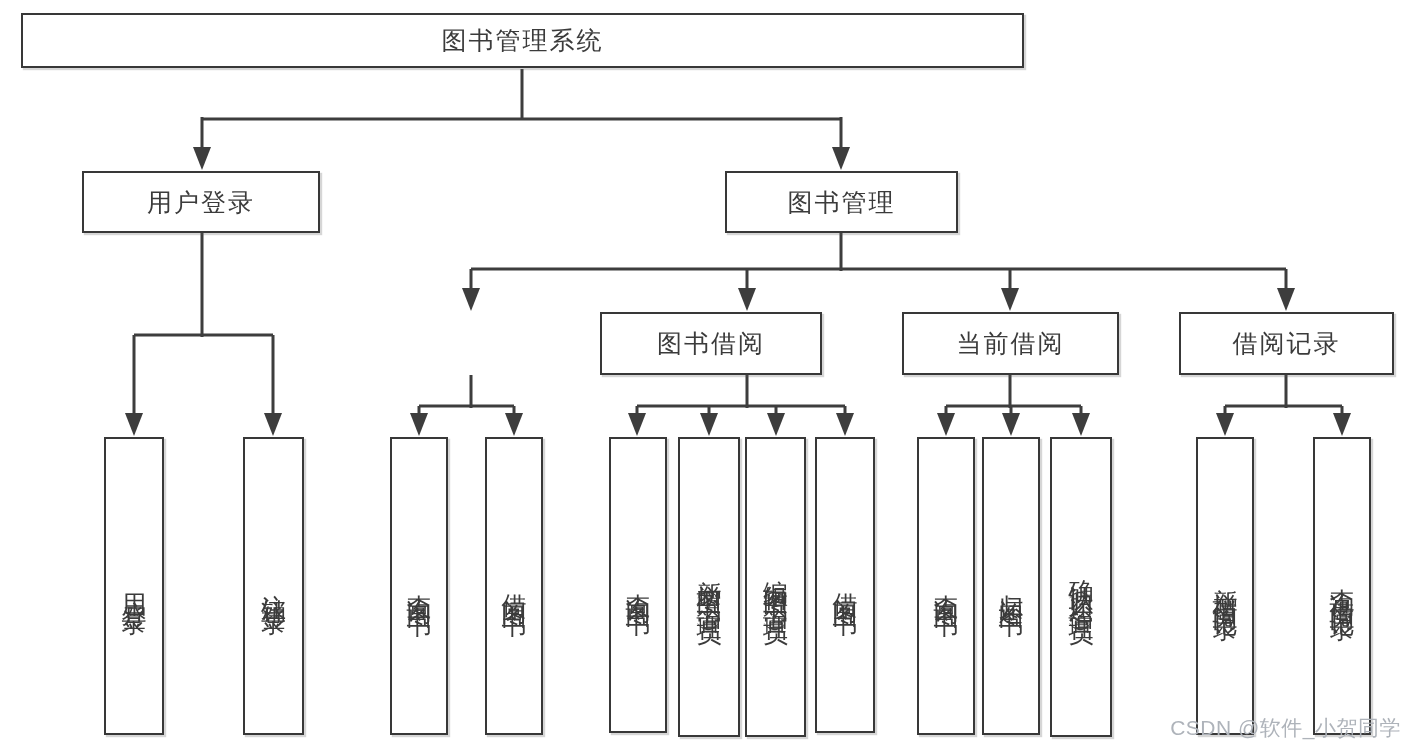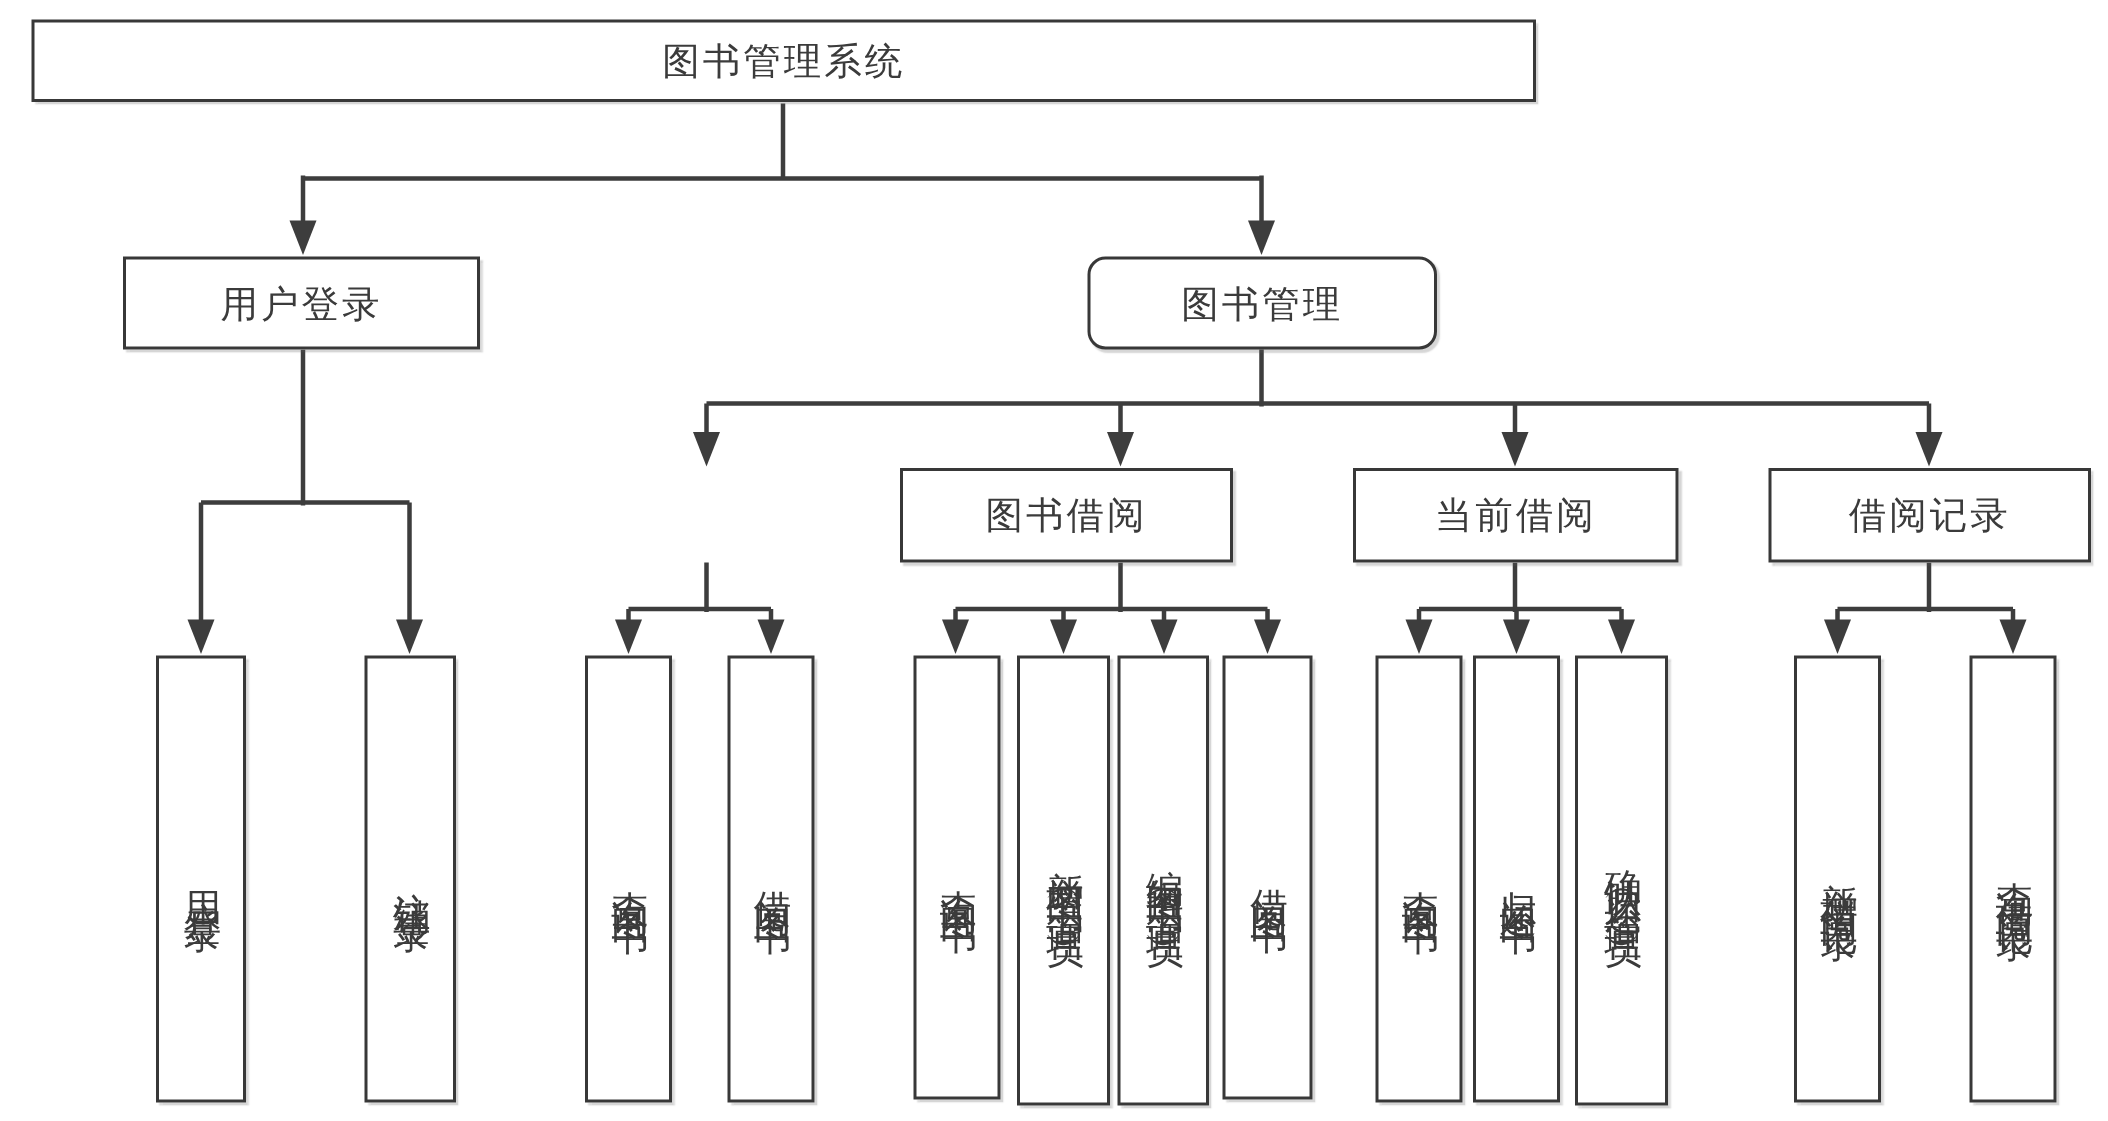--- a/index.html
+++ b/index.html
@@ -109,21 +109,21 @@
     <polygon points="1333,413 1351,413 1342,436"></polygon>
   </svg>
 
   <div class="node" style="left:21px; top:13px; width:1003px; height:55px;">
     <span class="h-label">图书管理系统</span>
   </div>
 
   <div class="node" style="left:82px; top:171px; width:238px; height:62px;">
     <span class="h-label">用户登录</span>
   </div>
-  <div class="node" style="left:725px; top:171px; width:233px; height:62px;border-radius:12px;">
+  <div class="node" style="left:725px; top:171px; width:233px; height:62px;">
     <span class="h-label">图书管理</span>
   </div>
 
   <div class="node" style="left:600px; top:312px; width:222px; height:63px;">
     <span class="h-label">图书借阅</span>
   </div>
   <div class="node" style="left:1179px; top:312px; width:215px; height:63px;">
     <span class="h-label">借阅记录</span>
   </div>
   <div class="node" style="left:902px; top:312px; width:217px; height:63px;">
@@ -167,14 +167,15 @@
     <span class="v-label">确认归还（管理员）</span>
   </div>
 
   <div class="node leaf" style="left:1196px; top:437px; width:58px; height:298px;">
     <span class="v-label">新增借阅记录</span>
   </div>
   <div class="node leaf" style="left:1313px; top:437px; width:58px; height:298px;">
     <span class="v-label">查询借阅记录</span>
   </div>
 
+  <div class="watermark">CSDN @软件_小贺同学</div>
 
 </div>
 
 </body></html>

